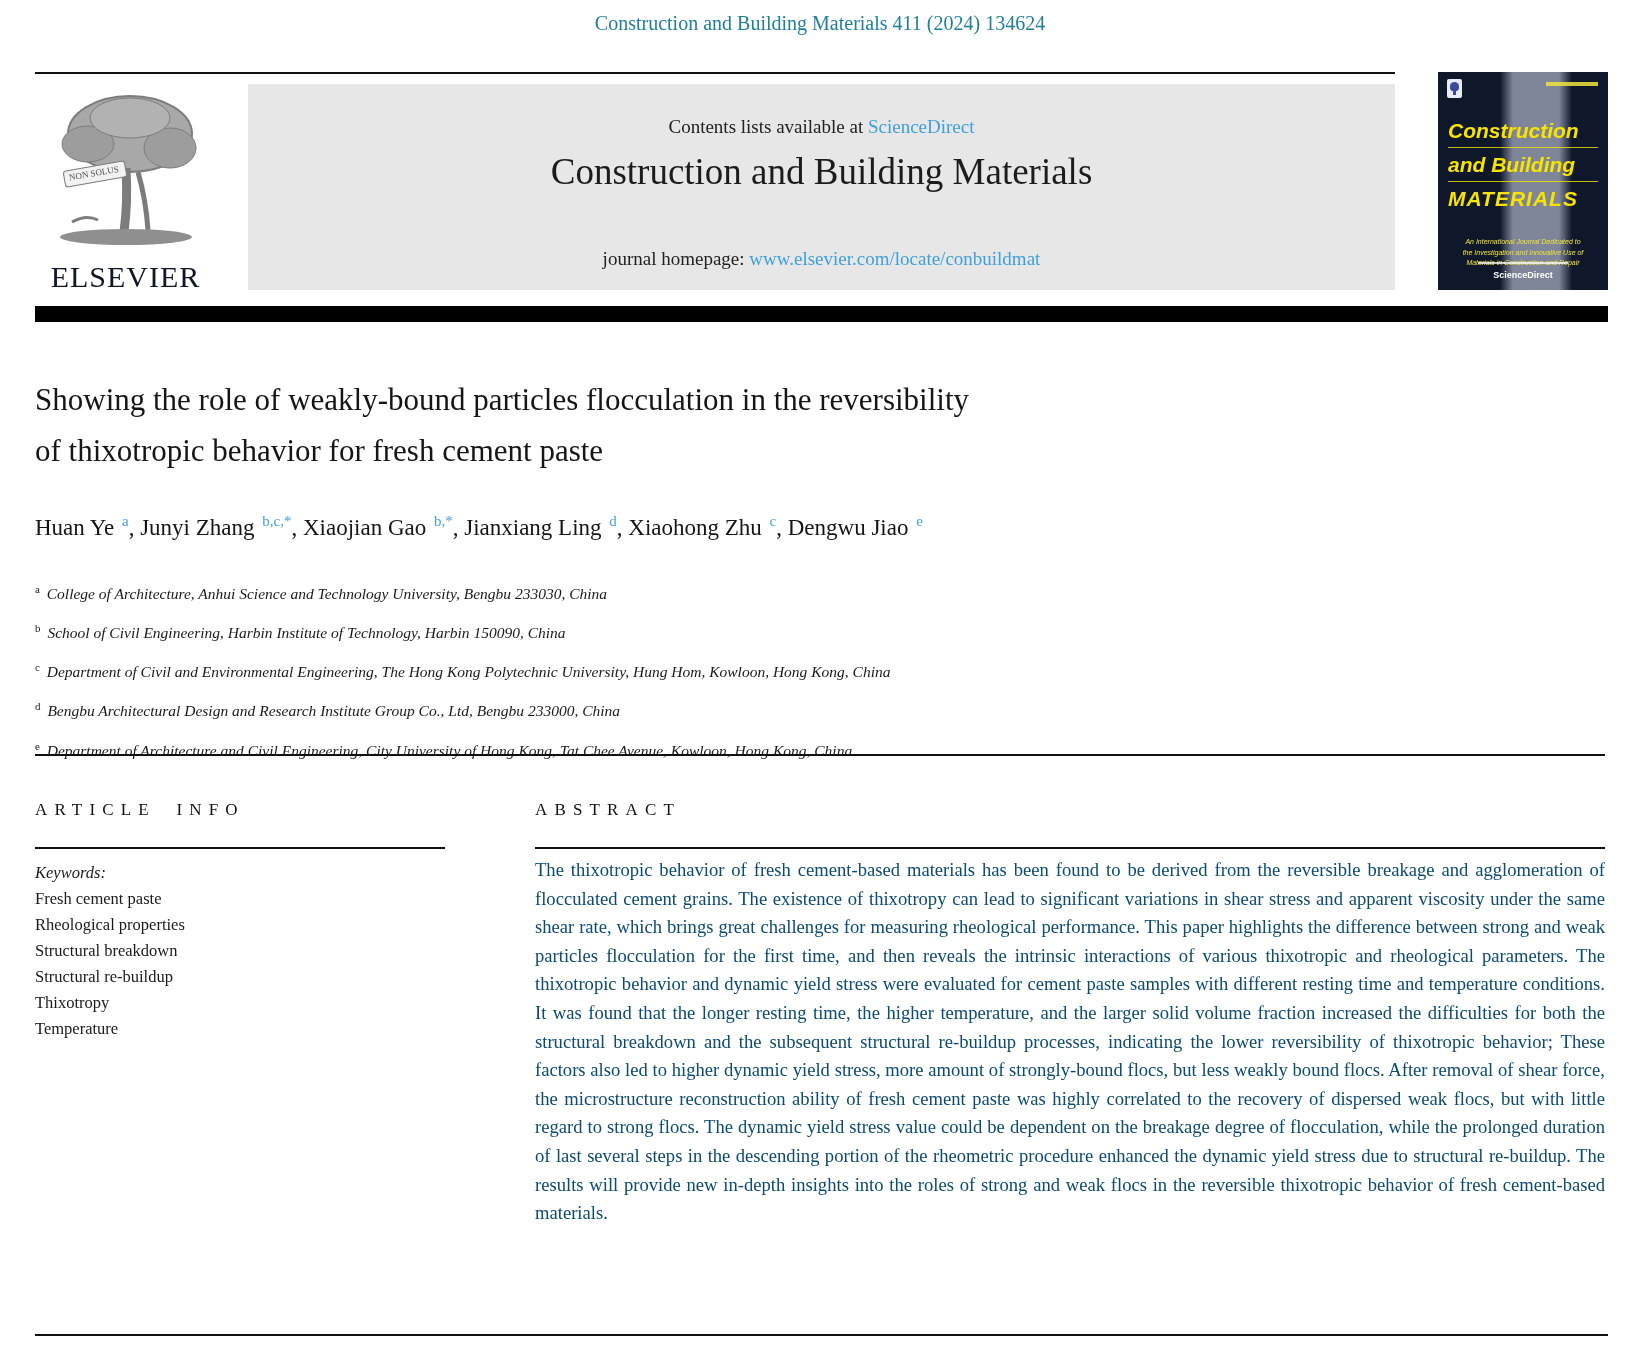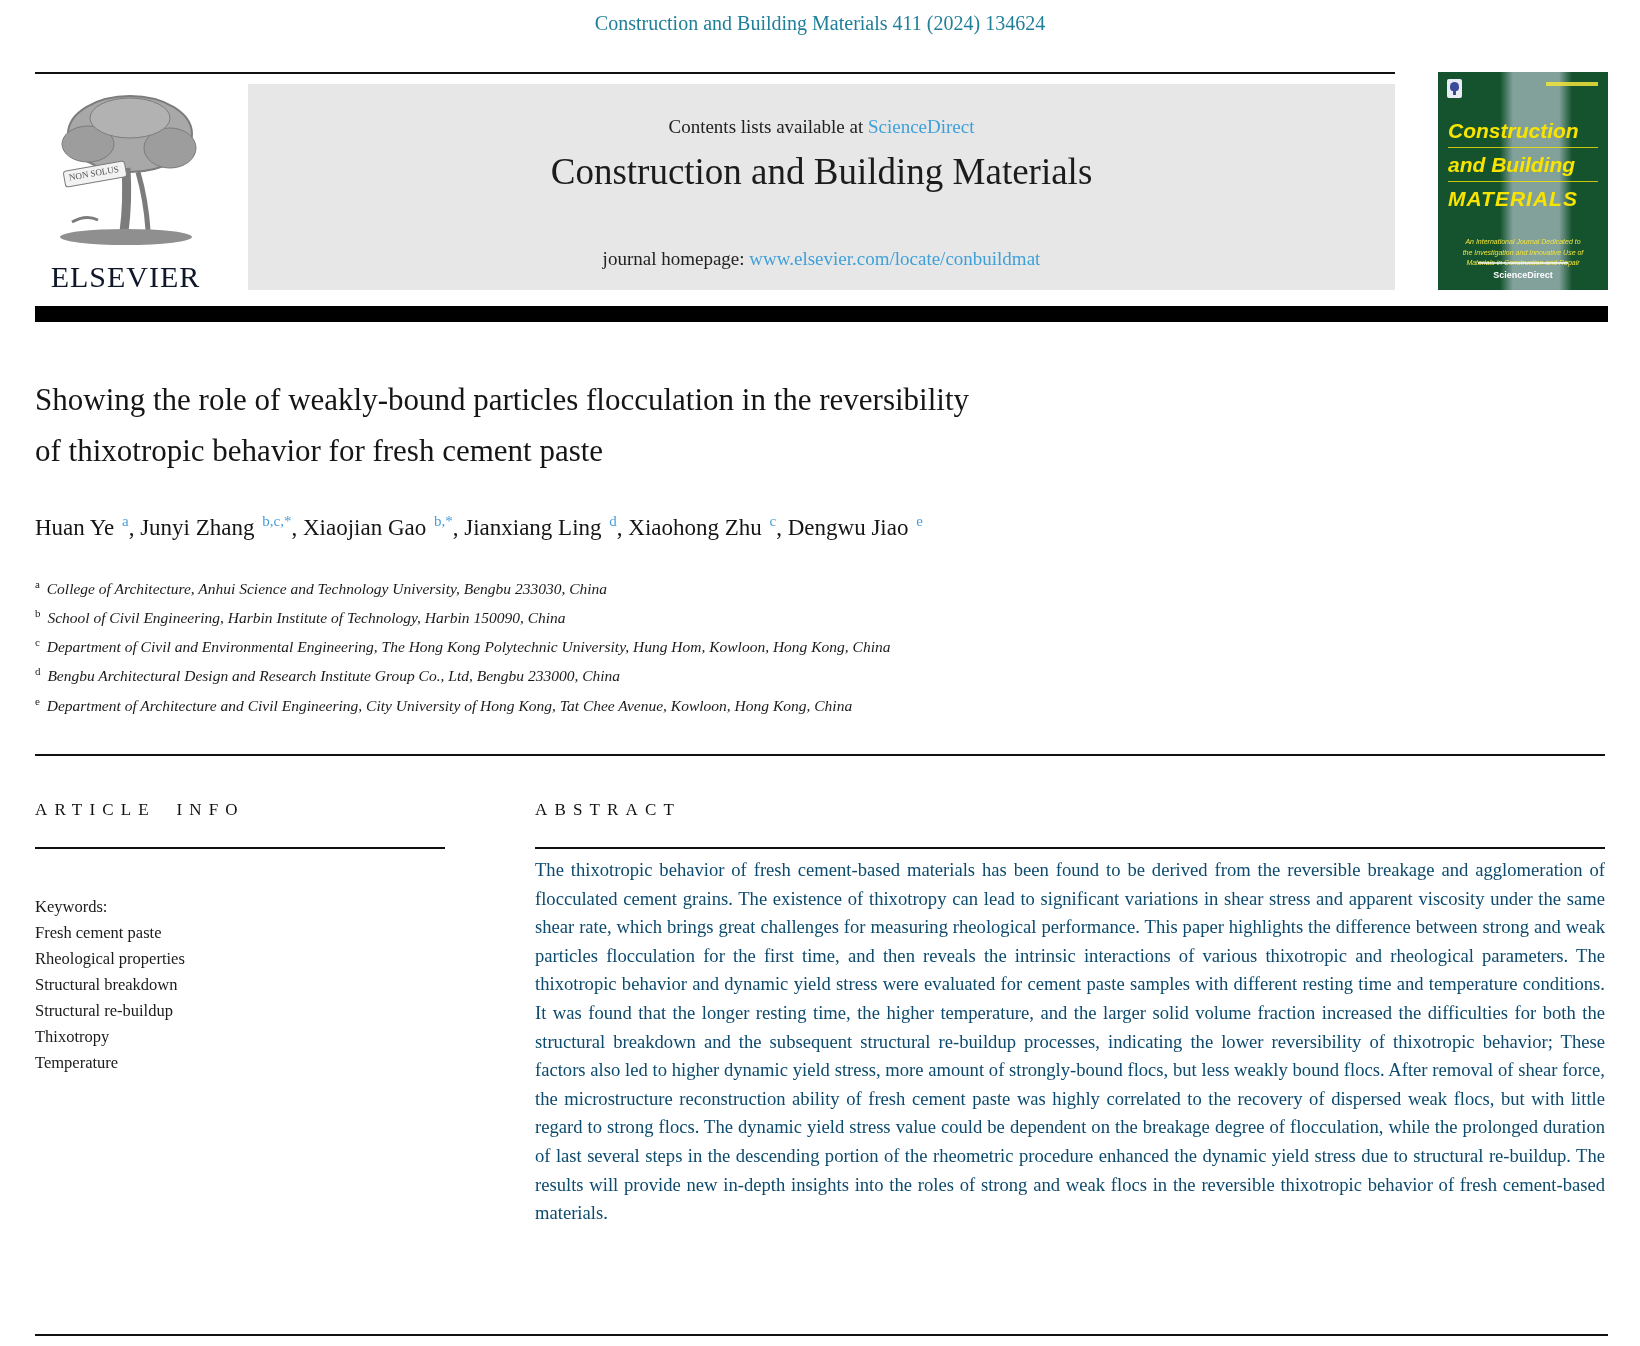--- a/index.html
+++ b/index.html
@@ -43,21 +43,21 @@
     font-size:37px;color:#1c1c1c;
   }
   .banner-homepage{
     position:absolute;top:164px;left:0;width:100%;text-align:center;
     font-size:19px;color:#222;
   }
   .link{color:#3fa0d9;text-decoration:none;cursor:pointer;}
   
   .cover{
     position:absolute;left:1438px;top:72px;width:170px;height:218px;
-    background:#14532d;overflow:hidden;
+    background:#0f172a;overflow:hidden;
   }
   .cover-stripe{
     position:absolute;left:62px;top:0;width:72px;height:100%;
     background:linear-gradient(90deg, rgba(255,255,255,0) 0%, rgba(220,225,245,0.55) 18%, rgba(220,225,245,0.55) 82%, rgba(255,255,255,0) 100%);
   }
   .cover-minilogo{
     position:absolute;left:9px;top:7px;width:15px;height:19px;background:#e9ecf5;
     border-radius:2px;
   }
   .cover-minilogo:before{
@@ -107,21 +107,21 @@
   .authors{
     position:absolute;left:35px;top:513px;width:1520px;
     font-size:23px;color:#151515;
   }
   .authors sup{
     color:#4a9edb;font-size:15px;margin-left:2px;
   }
   
   .affiliations{
     position:absolute;left:35px;top:572px;width:1300px;
-    font-size:15.5px;line-height:25px;
+    font-size:15.5px;line-height:34px;
   }
   .aff-line{font-style:italic;}
   .aff-line sup{font-style:normal;font-size:11px;margin-right:3px;}
   
   .mid-rule{
     position:absolute;left:35px;top:754px;width:1570px;height:2px;background:#111;
   }
   .section-heading{
     position:absolute;top:800px;
     font-size:17px;letter-spacing:.42em;word-spacing:.55em;color:#111;
@@ -129,21 +129,21 @@
   .heading-info{left:35px;}
   .heading-abs{left:535px;}
   .sub-rule{position:absolute;top:847px;height:1.5px;background:#111;}
   .sub-rule-info{left:35px;width:410px;}
   .sub-rule-abs{left:535px;width:1070px;}
   
   .keywords{
     position:absolute;left:35px;top:860px;width:430px;
     font-size:16.5px;line-height:26px;
   }
-  .keywords-label{margin-top:34px;}
+  .keywords-label{font-style:italic;}
   
   .abstract{
     position:absolute;left:535px;top:856px;width:1070px;
     font-size:18.6px;line-height:28.6px;text-align:justify;color:#0c4a6e;
   }
   .bottom-rule{
     position:absolute;left:35px;top:1334px;width:1573px;height:2px;background:#111;
   }
 </style>
 </head>

